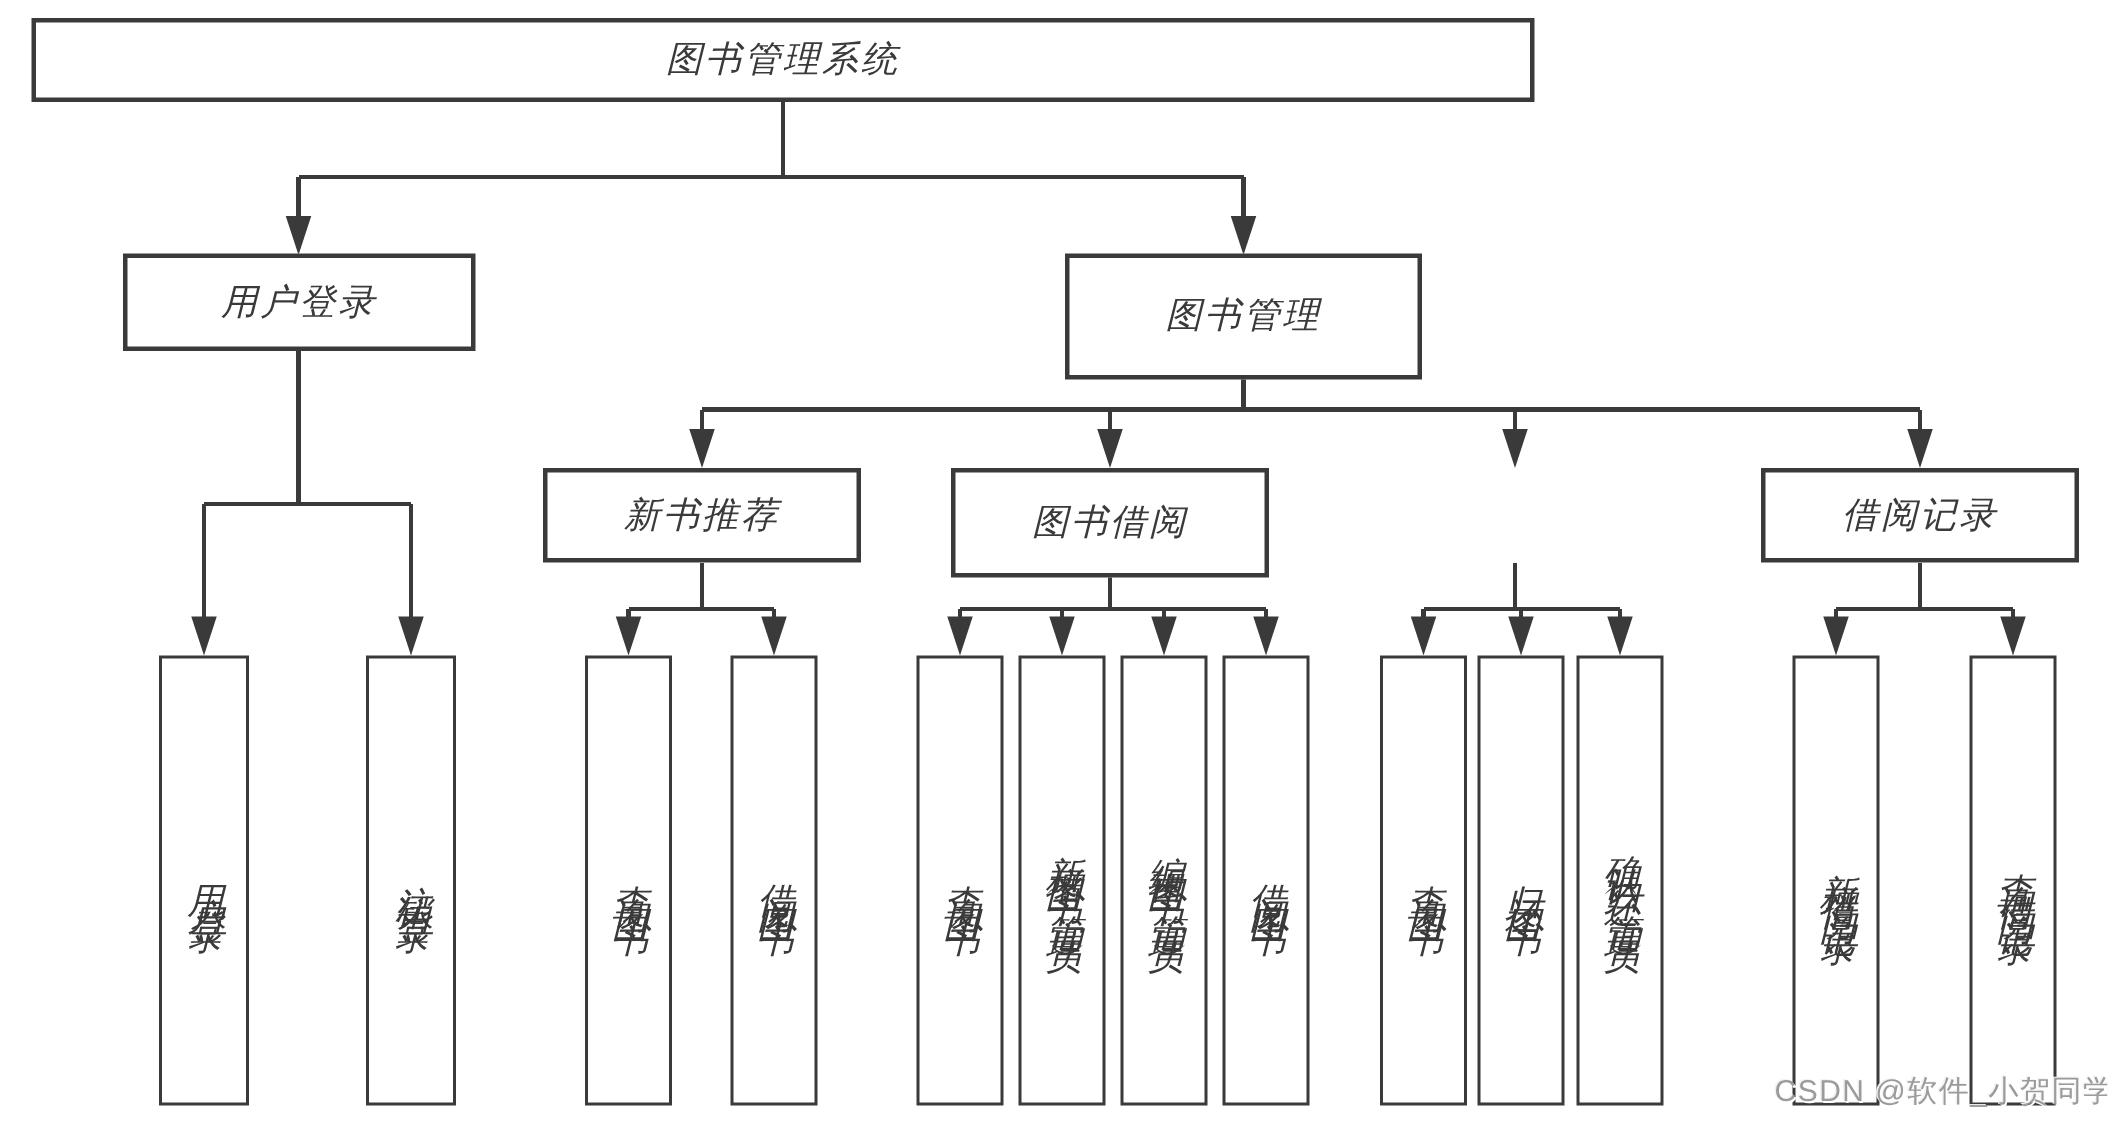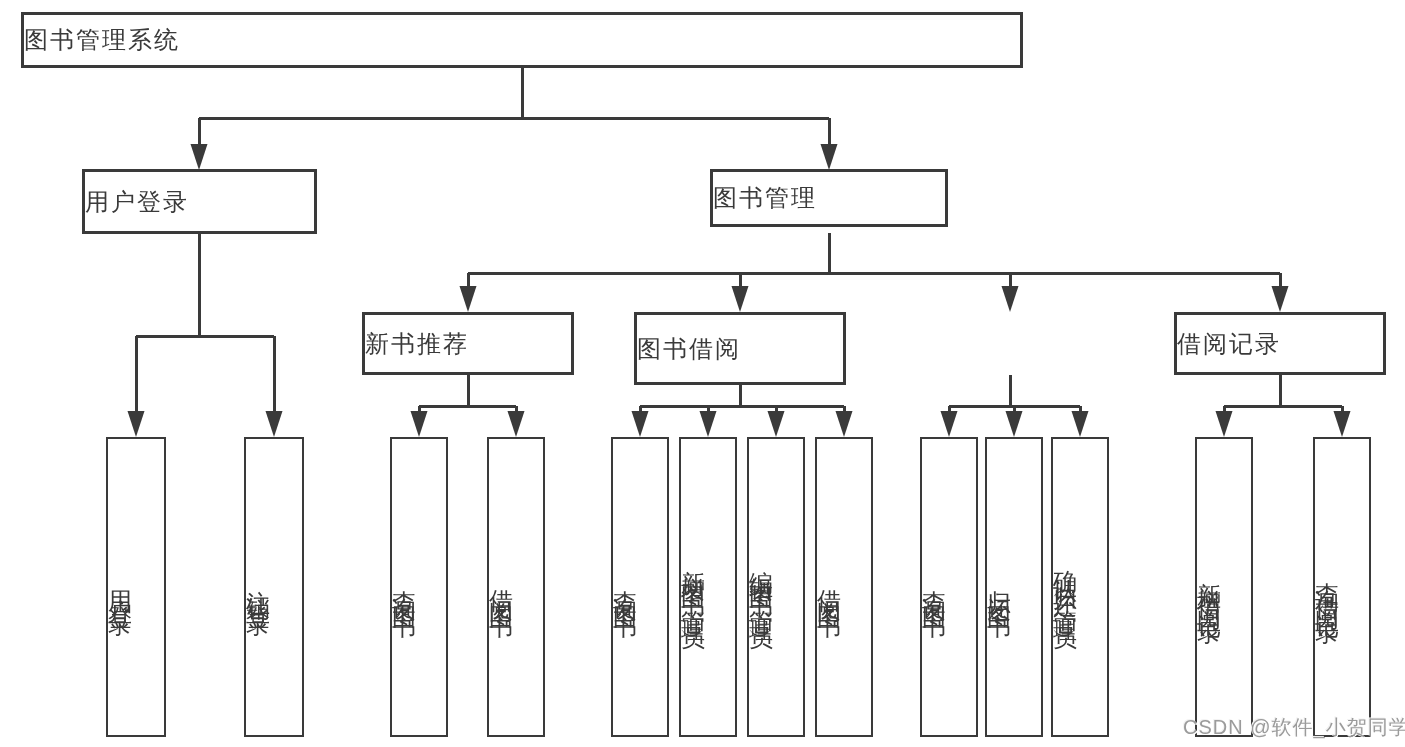--- a/index.html
+++ b/index.html
@@ -30,22 +30,23 @@
     fill: var(--line, #3a3a3a);
     stroke: none;
   }
   .box {
     position: absolute;
     box-sizing: border-box;
     background: var(--background, #ffffff);
     border: 3px solid var(--line, #3a3a3a);
     display: flex;
     align-items: center;
-    justify-content: flex-start;
+    justify-content: center;
     color: var(--text, #3a3a3a);
+    font-style: italic;
   }
   .hbox .lbl {
     font-size: 24px;
     letter-spacing: 2px;
     white-space: nowrap;
     line-height: 1;
   }
   .vbox {
     top: 437px;
     height: 300px;
@@ -145,21 +146,21 @@
     </g>
   </svg>
 
   <div class="box hbox" style="left:21px; top:12px; width:1002px; height:56px;">
     <span class="lbl">图书管理系统</span>
   </div>
 
   <div class="box hbox" style="left:82px; top:169px; width:235px; height:65px;">
     <span class="lbl">用户登录</span>
   </div>
-  <div class="box hbox" style="left:710px; top:169px; width:238px; height:58px;">
+  <div class="box hbox" style="left:710px; top:169px; width:238px; height:84px;">
     <span class="lbl">图书管理</span>
   </div>
 
   <div class="box hbox" style="left:362px; top:312px; width:212px; height:63px;">
     <span class="lbl">新书推荐</span>
   </div>
   <div class="box hbox" style="left:634px; top:312px; width:212px; height:73px;">
     <span class="lbl">图书借阅</span>
   </div>
   <div class="box hbox" style="left:1174px; top:312px; width:212px; height:63px;">

